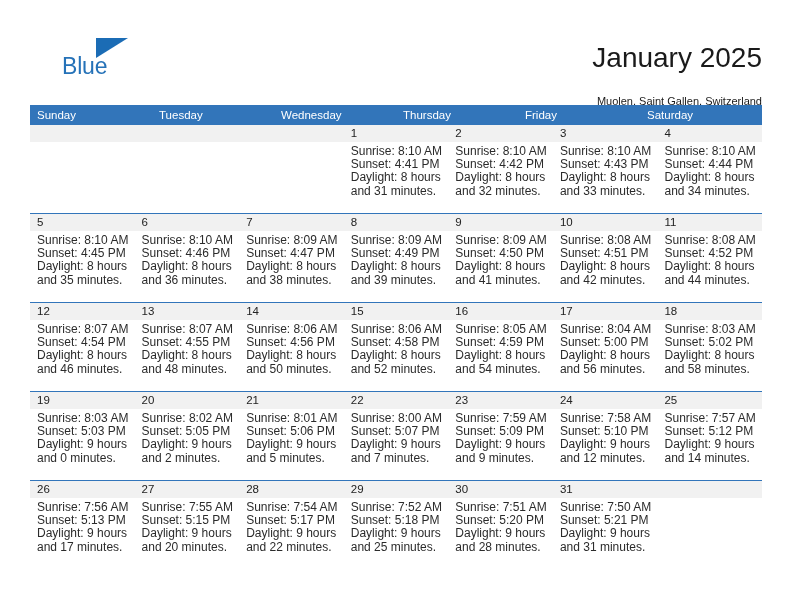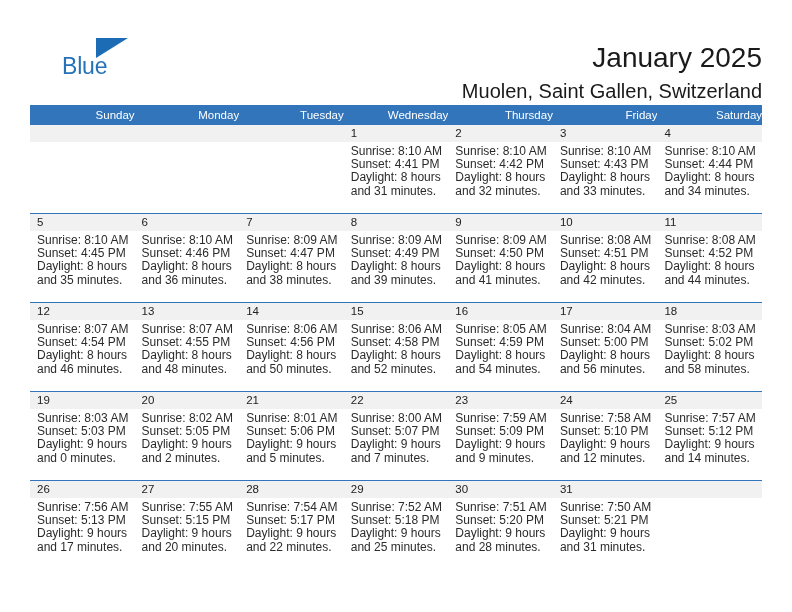--- a/index.html
+++ b/index.html
@@ -70,24 +70,24 @@
     top: 12px;
     text-align: right;
   }
   .cal-title {
     font-size: 28px;
     color: #1a1a1a;
     line-height: 36px;
     white-space: nowrap;
   }
   .cal-subtitle {
-    font-size: 20px;
+    font-size: 11px;
     color: #1a1a1a;
     line-height: 20px;
-    margin-top: 5px;
+    margin-top: 15px;
     white-space: nowrap;
   }
 
   
   .calendar {
     position: absolute;
     left: 30px;
     top: 105px;
     width: 732px;
   }
@@ -99,21 +99,20 @@
   }
   .weekday-header .wd {
     flex: 1 1 0;
     color: #ffffff;
     font-size: 11.5px;
     line-height: 20px;
     padding-left: 7px;
     box-sizing: border-box;
     white-space: nowrap;
     overflow: hidden;
-    text-align: right;
   }
 
   .week-row {
     display: flex;
     width: 100%;
     border-top: 1.3px solid #3275ba;
     box-sizing: border-box;
   }
   .week-row.first {
     border-top: none;
@@ -166,21 +165,20 @@
     <div class="title-block">
       <div class="cal-title">January 2025</div>
       <div class="cal-subtitle">Muolen, Saint Gallen, Switzerland</div>
     </div>
 
   </div>
 
   <div class="calendar">
     <div class="weekday-header">
         <div class="wd">Sunday</div>
-        <div class="wd">Monday</div>
         <div class="wd">Tuesday</div>
         <div class="wd">Wednesday</div>
         <div class="wd">Thursday</div>
         <div class="wd">Friday</div>
         <div class="wd">Saturday</div>
       </div>
     <div id="weeks-container">
         <div class="week-row first">
           <div class="day-cell empty">
             <div class="day-numstrip"></div>

